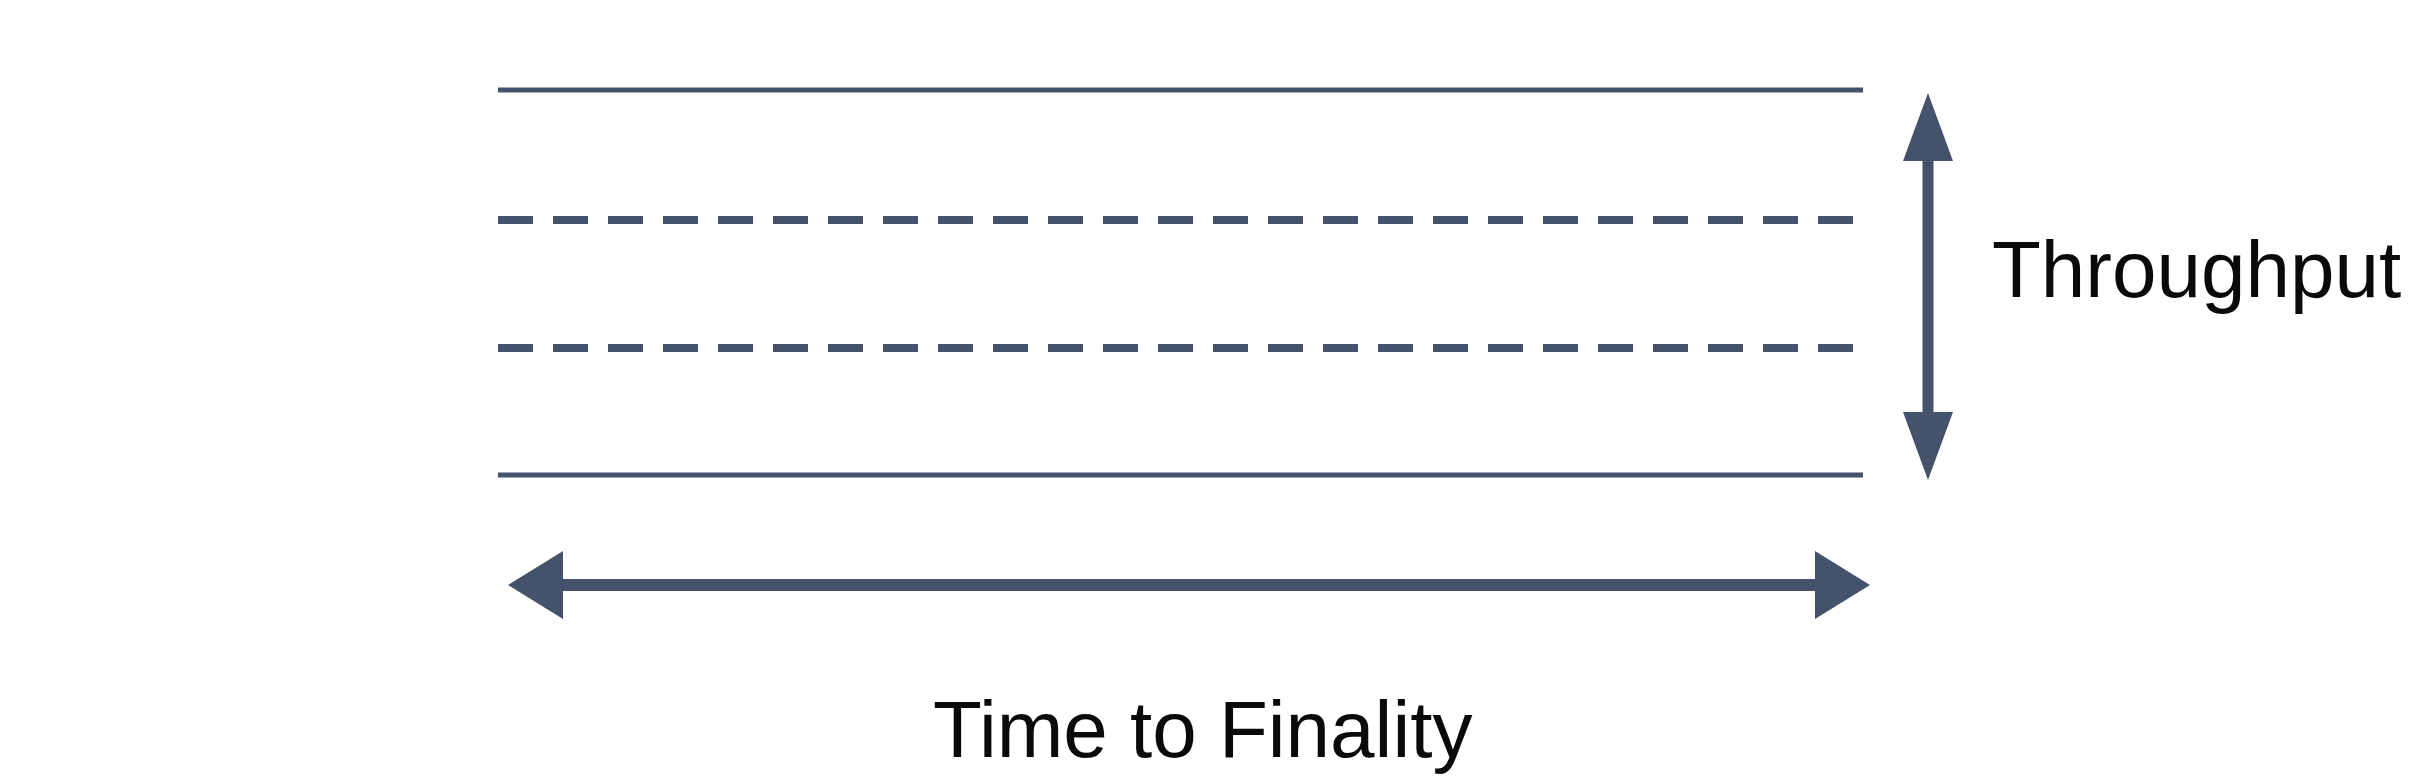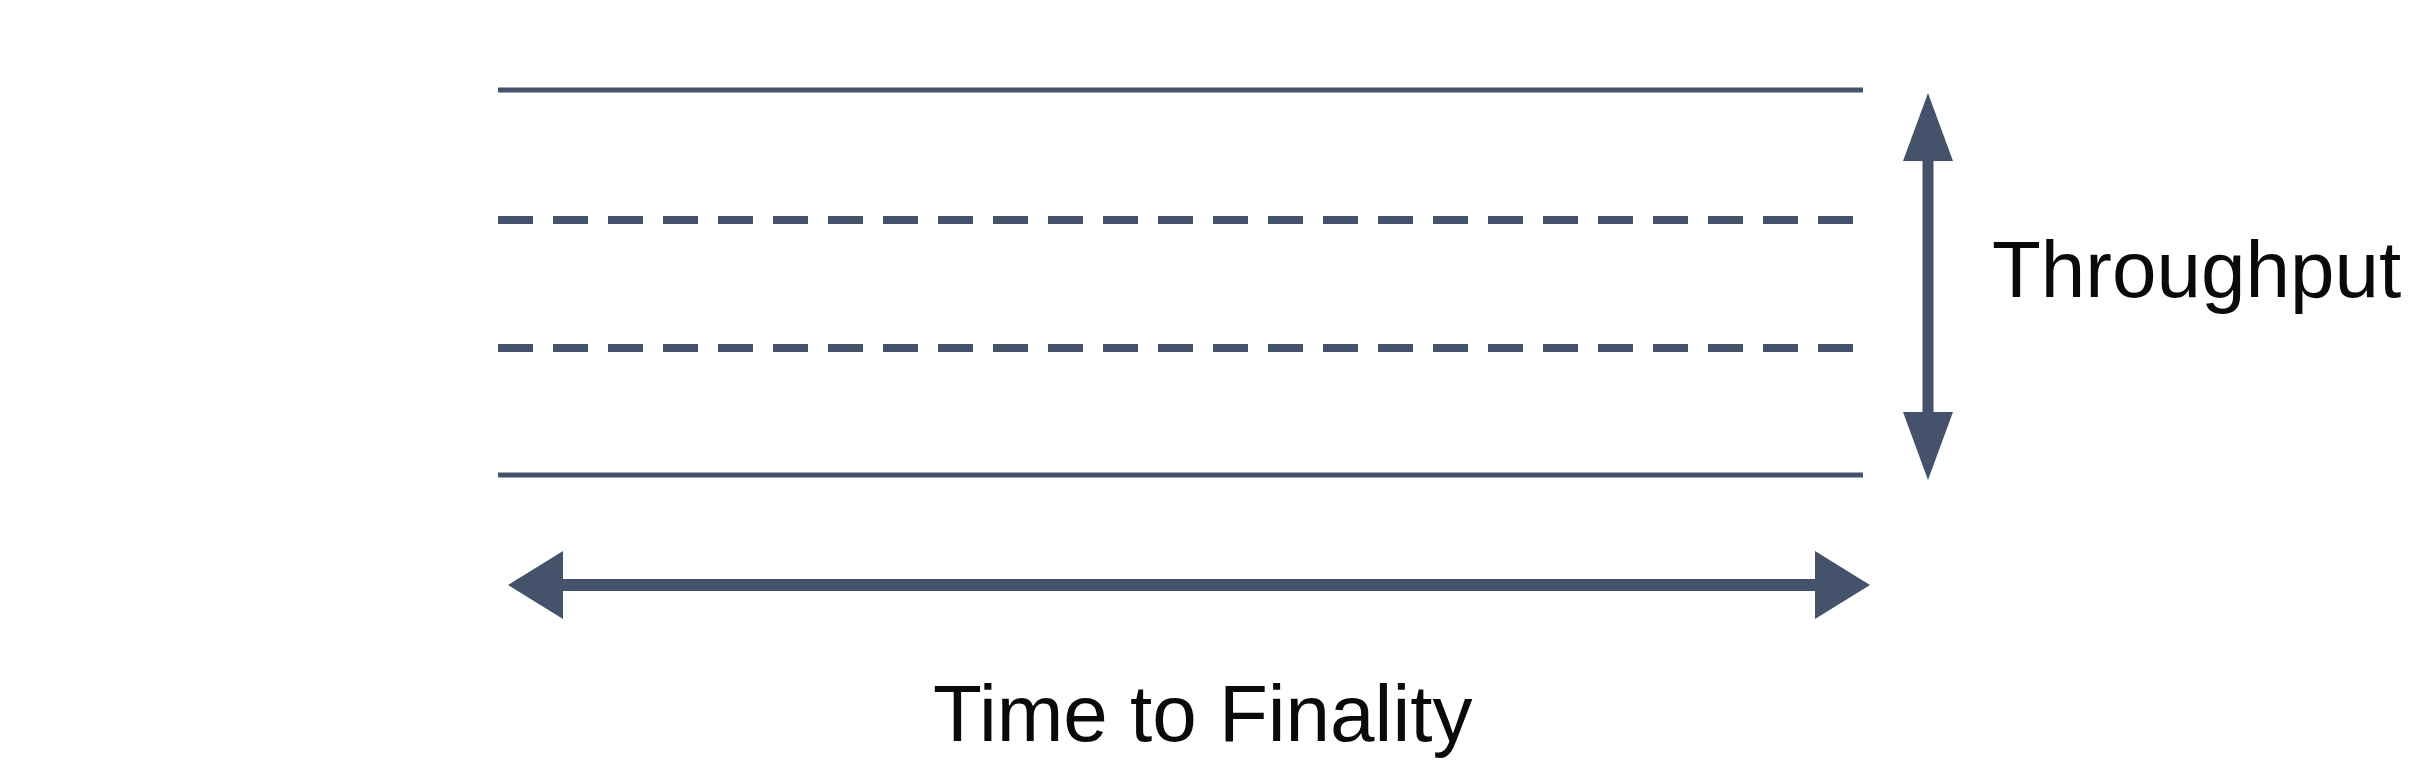--- a/index.html
+++ b/index.html
@@ -77,15 +77,15 @@
       <rect x="560" y="579" width="1258" height="12" fill="#44536B"></rect>
 
       <polygon points="508,585 563,551 563,619" fill="#44536B"></polygon>
 
       <polygon points="1870,585 1815,551 1815,619" fill="#44536B"></polygon>
     </g>
   </svg>
 
   <div class="axis-label" id="label-throughput" style="color: rgb(10, 10, 10);">Throughput</div>
 
-  <div class="axis-label" id="label-time-to-finality" style="color: rgb(10, 10, 10);">Time to Finality</div>
+  <div class="axis-label" id="label-time-to-finality" style="color: rgb(10, 10, 10); margin-top: 16px;">Time to Finality</div>
 
 </div>
 
 </body></html>

